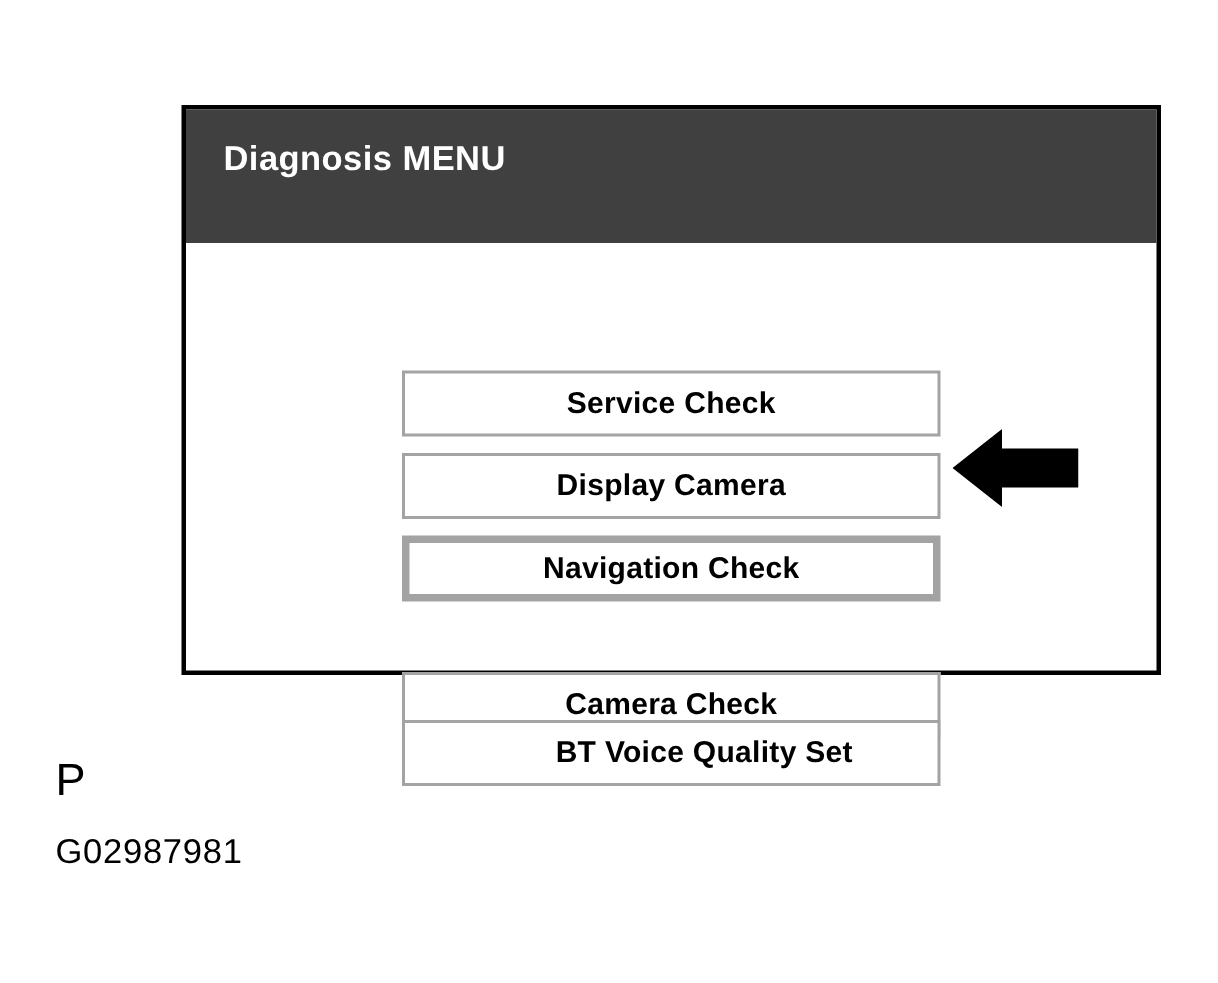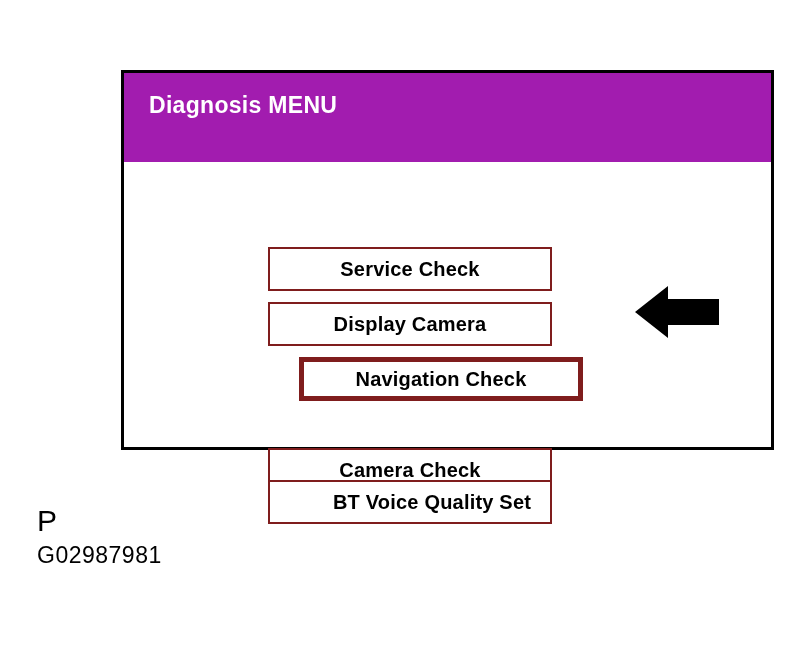--- a/index.html
+++ b/index.html
@@ -27,21 +27,21 @@
     border: 3px solid #000000;
     background: #ffffff;
   }
 
   #diag-header {
     position: absolute;
     left: 0;
     top: 0;
     right: 0;
     height: 89px;
-    background: #a21caf;
+    background: #404040;
   }
 
   #diag-title {
     position: absolute;
     left: 25px;
     top: 19px;
     color: #ffffff;
     font-size: 23px;
     font-weight: bold;
     letter-spacing: 0.3px;
@@ -52,42 +52,42 @@
     position: absolute;
     left: 0;
     top: 89px;
     right: 0;
     bottom: 0;
   }
 
   .menu-button {
     position: absolute;
     left: 144px;
-    width: 284px;
+    width: 359px;
     height: 44px;
     box-sizing: border-box;
-    border: 2px solid #7f1d1d;
+    border: 2px solid #a3a3a3;
     background: #ffffff;
     color: #000000;
     font-size: 20px;
     font-weight: bold;
     display: flex;
     align-items: center;
     justify-content: center;
     letter-spacing: 0.2px;
     white-space: nowrap;
   }
 
   .menu-button.selected {
     border-width: 5px;
   }
 
   .menu-button.i0 { top: 85px; }
   .menu-button.i1 { top: 140px; }
-  .menu-button.i2 { top: 195px; margin-left: 31px; }
+  .menu-button.i2 { top: 195px; }
   .menu-button.i3 { top: 250px; margin-top: 36px; }
   .menu-button.i4 { top: 318px; padding-left: 44px; }
 
   
   #pointer-arrow {
     position: absolute;
     left: 635px;
     top: 286px;
     width: 84px;
     height: 52px;
@@ -100,21 +100,21 @@
     top: 504px;
     color: #000000;
   }
   #caption-letter {
     font-size: 30px;
     font-weight: normal;
     line-height: 34px;
     letter-spacing: 0.5px;
   }
   #caption-code {
-    margin-top: 4px;
+    margin-top: 16px;
     font-size: 23px;
     font-weight: normal;
     line-height: 26px;
     letter-spacing: 0.5px;
   }
 </style>
 </head>
 <body>
 
 <div id="diag-panel">

